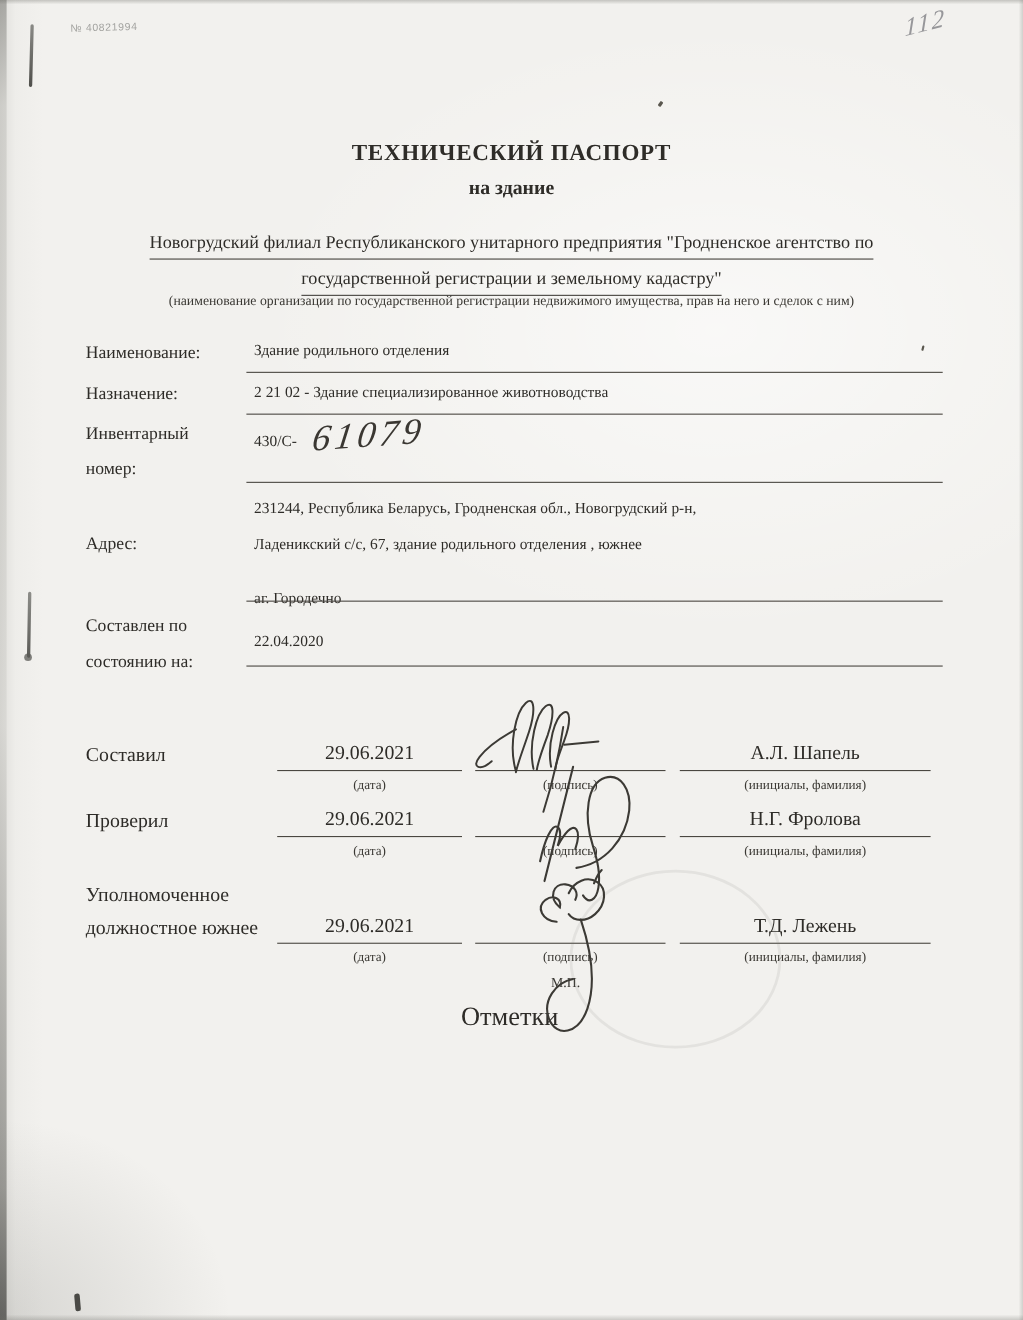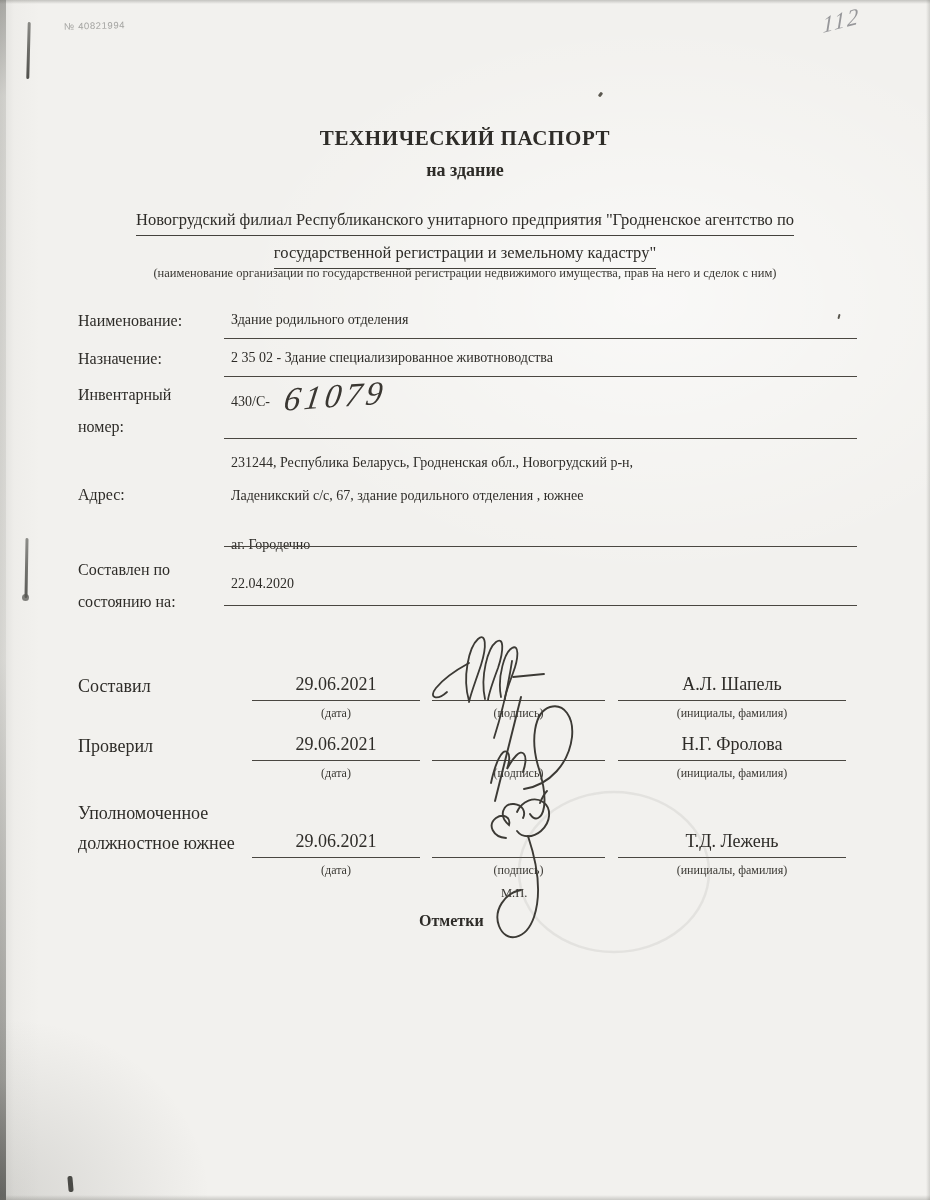--- a/index.html
+++ b/index.html
@@ -46,21 +46,21 @@
   .fvalue{font-size:14px;}
   .rule{position:absolute;height:1.3px;background:#4a4741;}
 
   .hand-inv{left:284px;top:378px;font-size:33px;font-style:italic;color:#3a3732;
     transform:rotate(-4deg) skewX(-12deg);letter-spacing:4px;}
 
   .sig-label{font-size:18px;}
   .sig-date,.sig-name{font-size:18px;text-align:center;}
   .sig-caption{font-size:12px;text-align:center;color:#3a3833;}
   .mp{font-size:12.5px;color:#3a3833;}
-  .footer-otm{font-size:16px;font-weight:bold;}
+  .footer-otm{font-size:24px;}
   svg.ink{left:0;top:0;pointer-events:none;}
 </style>
 </head>
 <body>
 
 <div class="page">
 
   <div class="abs edge-left"></div>
   <div class="abs edge-top"></div>
   <div class="abs edge-right"></div>
@@ -79,21 +79,21 @@
 
   <div class="abs org-line" style="top:210px;"><span>Новогрудский филиал Республиканского унитарного предприятия "Гродненское агентство по</span></div>
   <div class="abs org-line" style="top:243px;"><span>государственной регистрации и земельному кадастру"</span></div>
   <div class="abs org-caption">(наименование организации по государственной регистрации недвижимого имущества, прав на него и сделок с ним)</div>
 
   <div class="abs flabel" style="left:78px;top:312px;">Наименование:</div>
   <div class="abs fvalue" style="left:231px;top:312px;">Здание родильного отделения</div>
   <div class="rule" style="left:224px;top:338px;width:633px;"></div>
 
   <div class="abs flabel" style="left:78px;top:350px;">Назначение:</div>
-  <div class="abs fvalue" style="left:231px;top:350px;">2 35 02 - Здание специализированное животноводства</div>
+  <div class="abs fvalue" style="left:231px;top:350px;">2 21 02 - Здание специализированное животноводства</div>
   <div class="rule" style="left:224px;top:376px;width:633px;"></div>
 
   <div class="abs flabel" style="left:78px;top:386px;">Инвентарный</div>
   <div class="abs flabel" style="left:78px;top:418px;">номер:</div>
   <div class="abs fvalue" style="left:231px;top:394px;text-align:center;">430/С-</div>
   <div class="abs hand-inv">61079</div>
   <div class="rule" style="left:224px;top:438px;width:633px;"></div>
 
   <div class="abs flabel" style="left:78px;top:486px;">Адрес:</div>
   <div class="abs fvalue" style="left:231px;top:455px;">231244, Республика Беларусь, Гродненская обл., Новогрудский р-н,</div>

